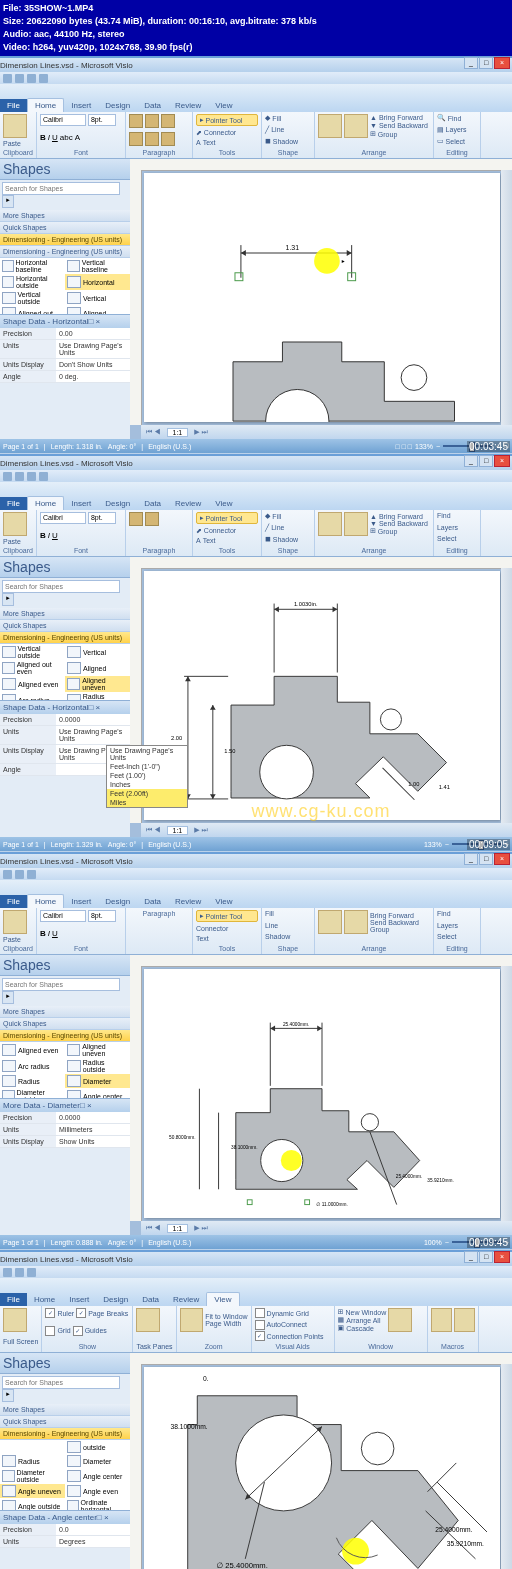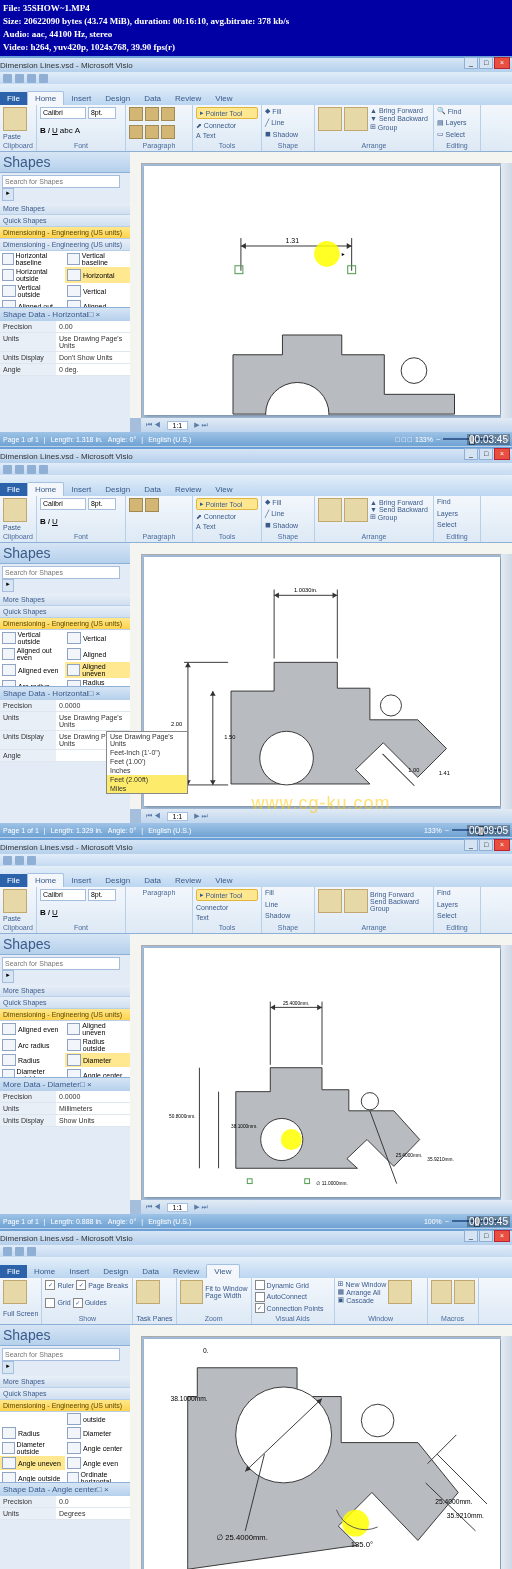--- a/index.html
+++ b/index.html
@@ -1,26 +1,26 @@
 <!DOCTYPE html>
 <html><head>
 <meta charset="utf-8">
 <style>
 body{margin:0;font-family:Tahoma,Arial,sans-serif;font-size:8px;background:#bcd2ea;width:512px}
-.videoinfo{background:#0000a5;color:#fff;padding:2px 3px;font-family:Liberation Serif, serif;font-size:9px;font-weight:bold;line-height:13px}
+.videoinfo{background:#0000a5;color:#fff;padding:2px 3px;font-family:Liberation Sans, sans-serif;font-size:9px;font-weight:bold;line-height:13px}
 .watermark{position:absolute;left:50%;transform:translateX(-50%);font-size:18px;color:rgba(255,200,0,.55);z-index:30;pointer-events:none;letter-spacing:1px}
 .win{margin-bottom:1px;position:relative;background:#cfe0f5}
 .titlebar{height:14px;background:linear-gradient(#d6e5f5,#b5d0ec);display:flex;align-items:center;justify-content:flex-start;border-top:2px solid #6a9fd8}
 .titlebar .tt{font-size:8px;color:#333}
 .winbtns{position:absolute;right:2px;top:1px;display:flex;gap:1px}
 .wbtn{width:12px;height:10px;background:#d5e3f2;border:1px solid #8fb0d6;font-size:7px;line-height:10px;text-align:center}
 .closebtn{background:#e84f3f;color:#fff;border-color:#b23;width:14px}
 .qat{height:12px;background:linear-gradient(#e1ecf9,#c5daf1);display:flex;align-items:center;padding:0 3px;gap:3px}
 .qatbtn{width:9px;height:9px;background:#8fb0d4;border-radius:1px}
-.ribbontabs{height:21px;background:linear-gradient(#e4eff9,#bcd6f1);display:flex;align-items:flex-end}
+.ribbontabs{height:28px;background:linear-gradient(#e4eff9,#bcd6f1);display:flex;align-items:flex-end}
 .rtab{padding:2px 7px;font-size:8px;color:#3a5a8a}
 .rtab.file{background:#2b62a9;color:#fff}
 .rtab.on{background:#f3f7fc;border:1px solid #a5c0e0;border-bottom:none;border-radius:2px 2px 0 0}
 .ribbon{height:46px;background:linear-gradient(#f3f7fc,#dde9f5);border-bottom:1px solid #8fb0d6;display:flex}
 .rgroup{border-right:1px solid #b8cfea;display:flex;flex-direction:column;justify-content:space-between;padding:2px 3px}
 .rgroup .glbl{font-size:7px;color:#4a6a9a;text-align:center}
 .grow{display:flex;gap:2px;align-items:center}
 .icn16{width:12px;height:12px;background:#d4b674;border:1px solid #a28b52}
 .icnbig{width:22px;height:22px;background:#e6d9a7;border:1px solid #c0a870}
 .combo{border:1px solid #a6bede;background:#fff;padding:0 2px;font-size:7px;height:10px;line-height:10px}
@@ -473,21 +473,21 @@
             <line x1="36" y1="238" x2="82" y2="238" stroke="#333"></line>
         <text x="34" y="176" font-size="6" text-anchor="end">2.00</text>
         <line x1="66" y1="140" x2="66" y2="238" stroke="#333"></line>
             <path d="M66 140 l-3 5 h6 z M66 238 l-3 -5 h6 z" fill="#333"></path>
         <text x="78" y="190" font-size="6">1.50</text>
         <line x1="258" y1="230" x2="305" y2="230" stroke="#333" transform="rotate(45 280 200)"></line>
         <text x="270" y="225" font-size="6">1.00</text>
         <text x="302" y="228" font-size="6">1.41</text>
       </svg>
     </div>
-    <div class="watermark" style="top:250px">www.cg-ku.com</div>
+    <div class="watermark" style="top:244px">www.cg-ku.com</div>
     <div class="scrollbar"></div>
     <div class="pagetabs">
           <span class="navbtn">⏮ ◀</span>
           <span class="pgtab">1:1</span>
           <span class="navbtn">▶ ⏭</span>
         </div>
   </div>
 </div>
 <div class="statusbar">
       <div class="sbl">

